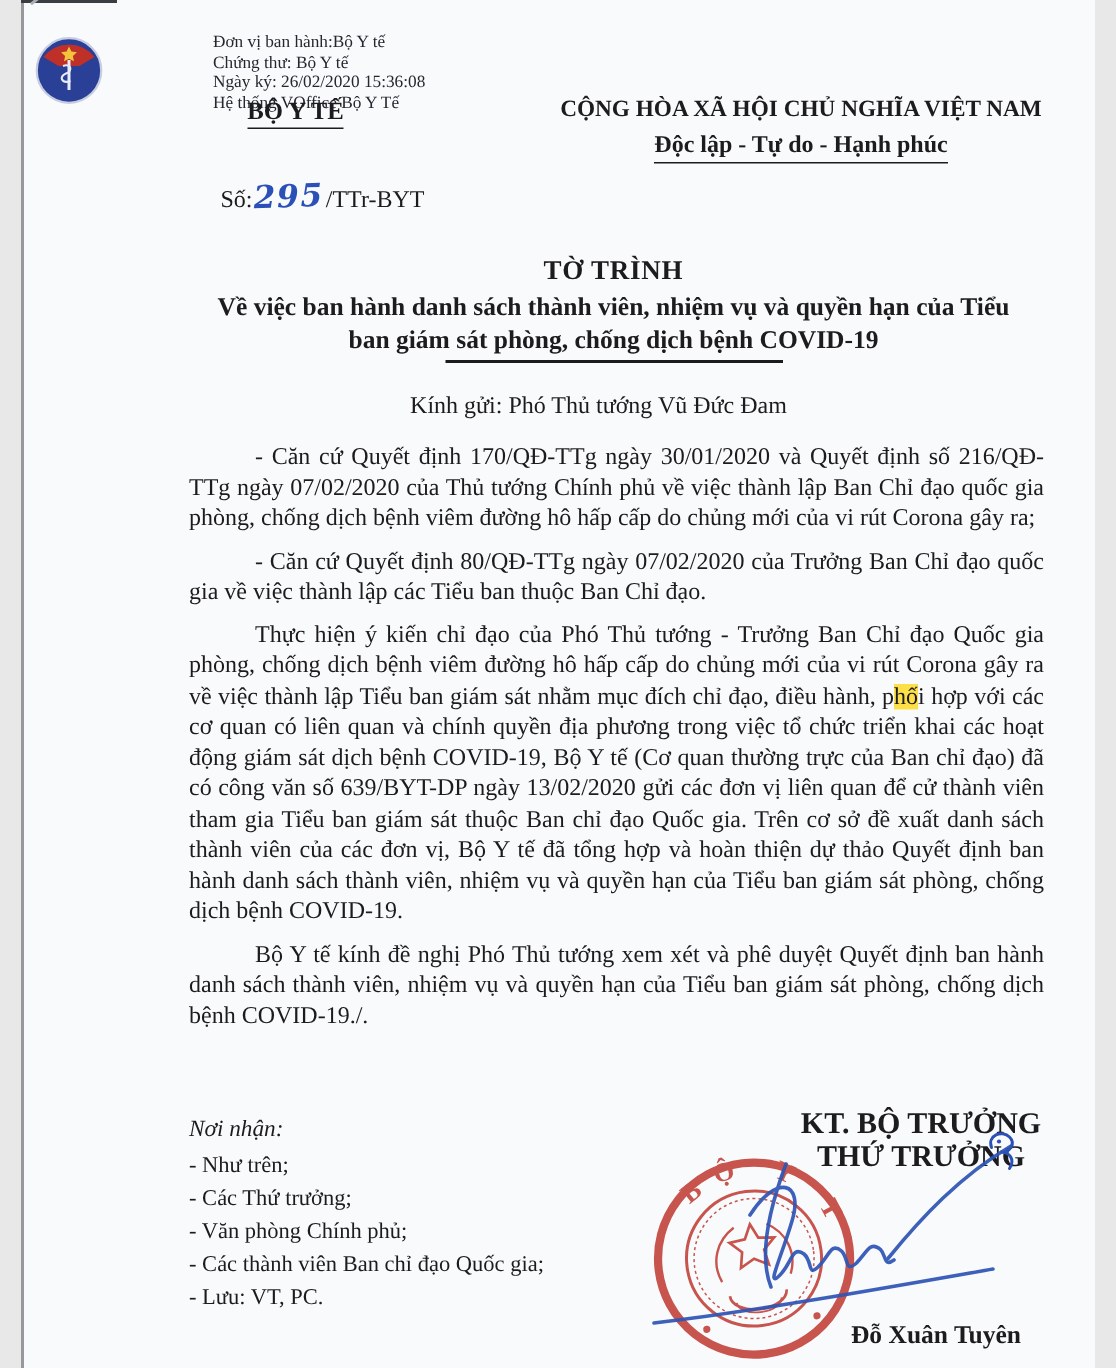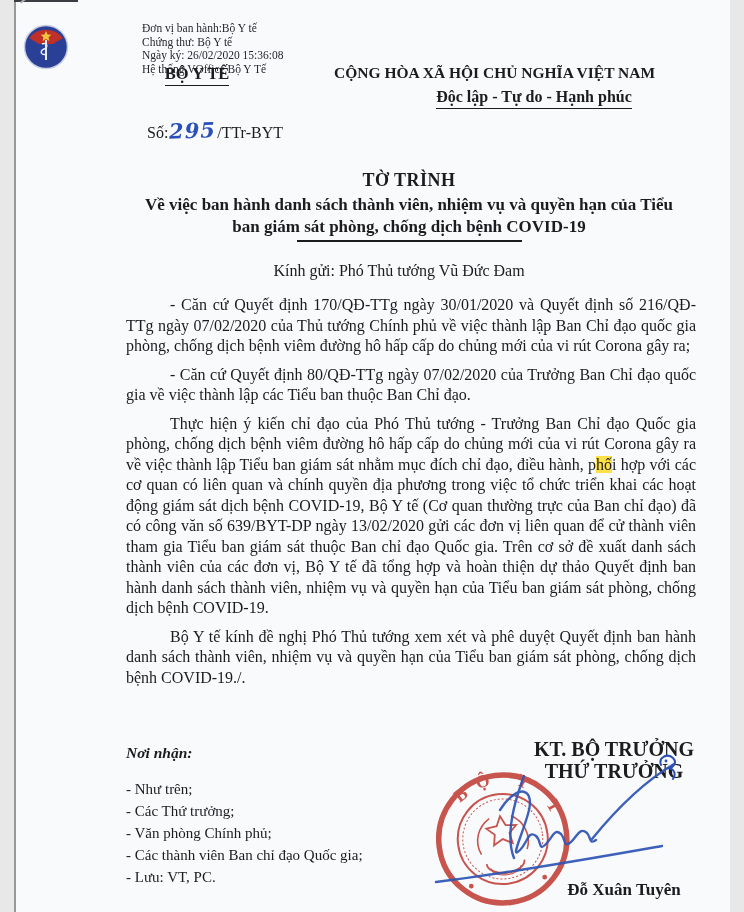--- a/index.html
+++ b/index.html
@@ -14,41 +14,41 @@
   .edge-left{left:0;top:0;width:2px;height:912px;background:#96989c;}
   .fold-line{left:6px;top:2px;width:52px;height:1.5px;background:#aab0b6;transform:rotate(-38deg);transform-origin:left top;}
   .top-sliver{left:0;top:0;width:64px;height:2px;background:#3a3d42;}
   
   .cert-lines{left:128px;top:22px;line-height:13.5px;font-size:11.5px;color:#26262e;}
   .cert-lines div{white-space:nowrap;}
   .logo{left:9px;top:24px;}
   
   .org{left:128px;top:64px;width:110px;text-align:center;font-weight:bold;font-size:16.5px;}
   .org span{border-bottom:1.5px solid #1c1c1f;padding-bottom:2px;}
-  .motto1{left:320px;top:64px;width:400px;text-align:left;font-weight:bold;font-size:15.5px;}
+  .motto1{left:320px;top:64px;width:400px;text-align:center;font-weight:bold;font-size:15.5px;}
   .motto2{left:320px;top:88px;width:400px;text-align:center;font-weight:bold;font-size:16px;}
   .motto2 span{border-bottom:1.5px solid #1c1c1f;padding-bottom:3px;}
   
   .ref{left:133px;top:118px;font-size:16px;white-space:nowrap;}
   .hand{color:#2b50b8;font-family:"DejaVu Serif",serif;font-style:italic;font-weight:bold;}
   .hand-num{font-size:21px;display:inline-block;transform:rotate(-2deg);letter-spacing:1px;margin:0 1px;}
   .date{left:380px;top:121px;font-size:16px;font-style:italic;white-space:nowrap;}
   .hand-day{font-size:18px;display:inline-block;transform:rotate(-1deg);margin:0 2px;}
   
   .doc-type{left:0;top:170px;width:790px;text-align:center;font-weight:bold;font-size:18px;letter-spacing:.5px;}
   .subject{left:85px;top:194px;width:620px;text-align:center;font-weight:bold;font-size:17px;line-height:22px;}
   .subject-underline{left:283px;top:240px;width:225px;height:2px;background:#1c1c1f;}
   .salutation{left:0;top:262px;width:770px;text-align:center;font-size:16px;}
   
   .body-text{left:112px;top:295px;width:570px;font-size:16px;line-height:20.5px;text-align:justify;}
   .body-text p{margin:0 0 8px 0;text-indent:44px;}
   .hl{background:#fde047;}
   
   .recipients{left:112px;top:742px;font-size:15px;line-height:22px;}
-  .recipients .label{font-weight:bold;font-style:italic;font-size:15.5px;margin-bottom:14px;}
+  .recipients .label{font-weight:normal;font-style:italic;font-size:15.5px;margin-bottom:2px;}
   .sig-title{left:460px;top:738px;width:280px;text-align:center;font-weight:bold;font-size:20px;line-height:22px;}
   .sig-name{left:470px;top:880px;width:280px;text-align:center;font-weight:bold;font-size:17px;}
   .stamp{left:418px;top:768px;transform:rotate(-7deg);opacity:.86;}
   .signature-svg{left:408px;top:742px;}
   .doodle{left:642px;top:752px;}
 </style>
 </head>
 <body>
 
 <div class="page">

